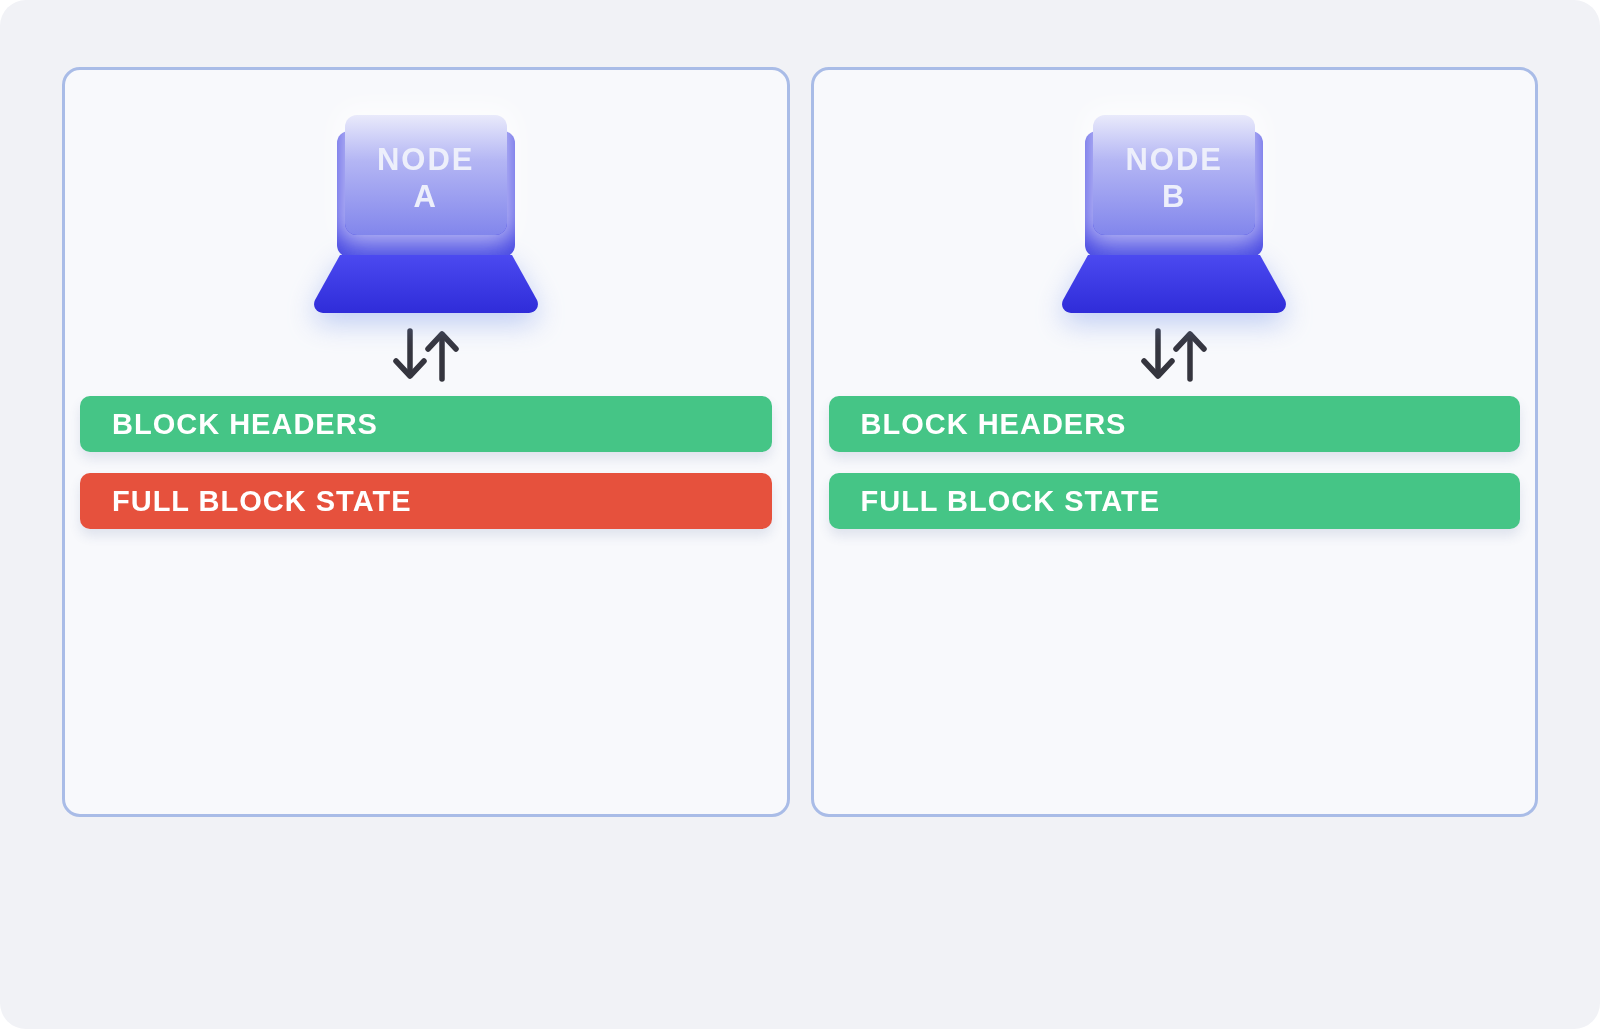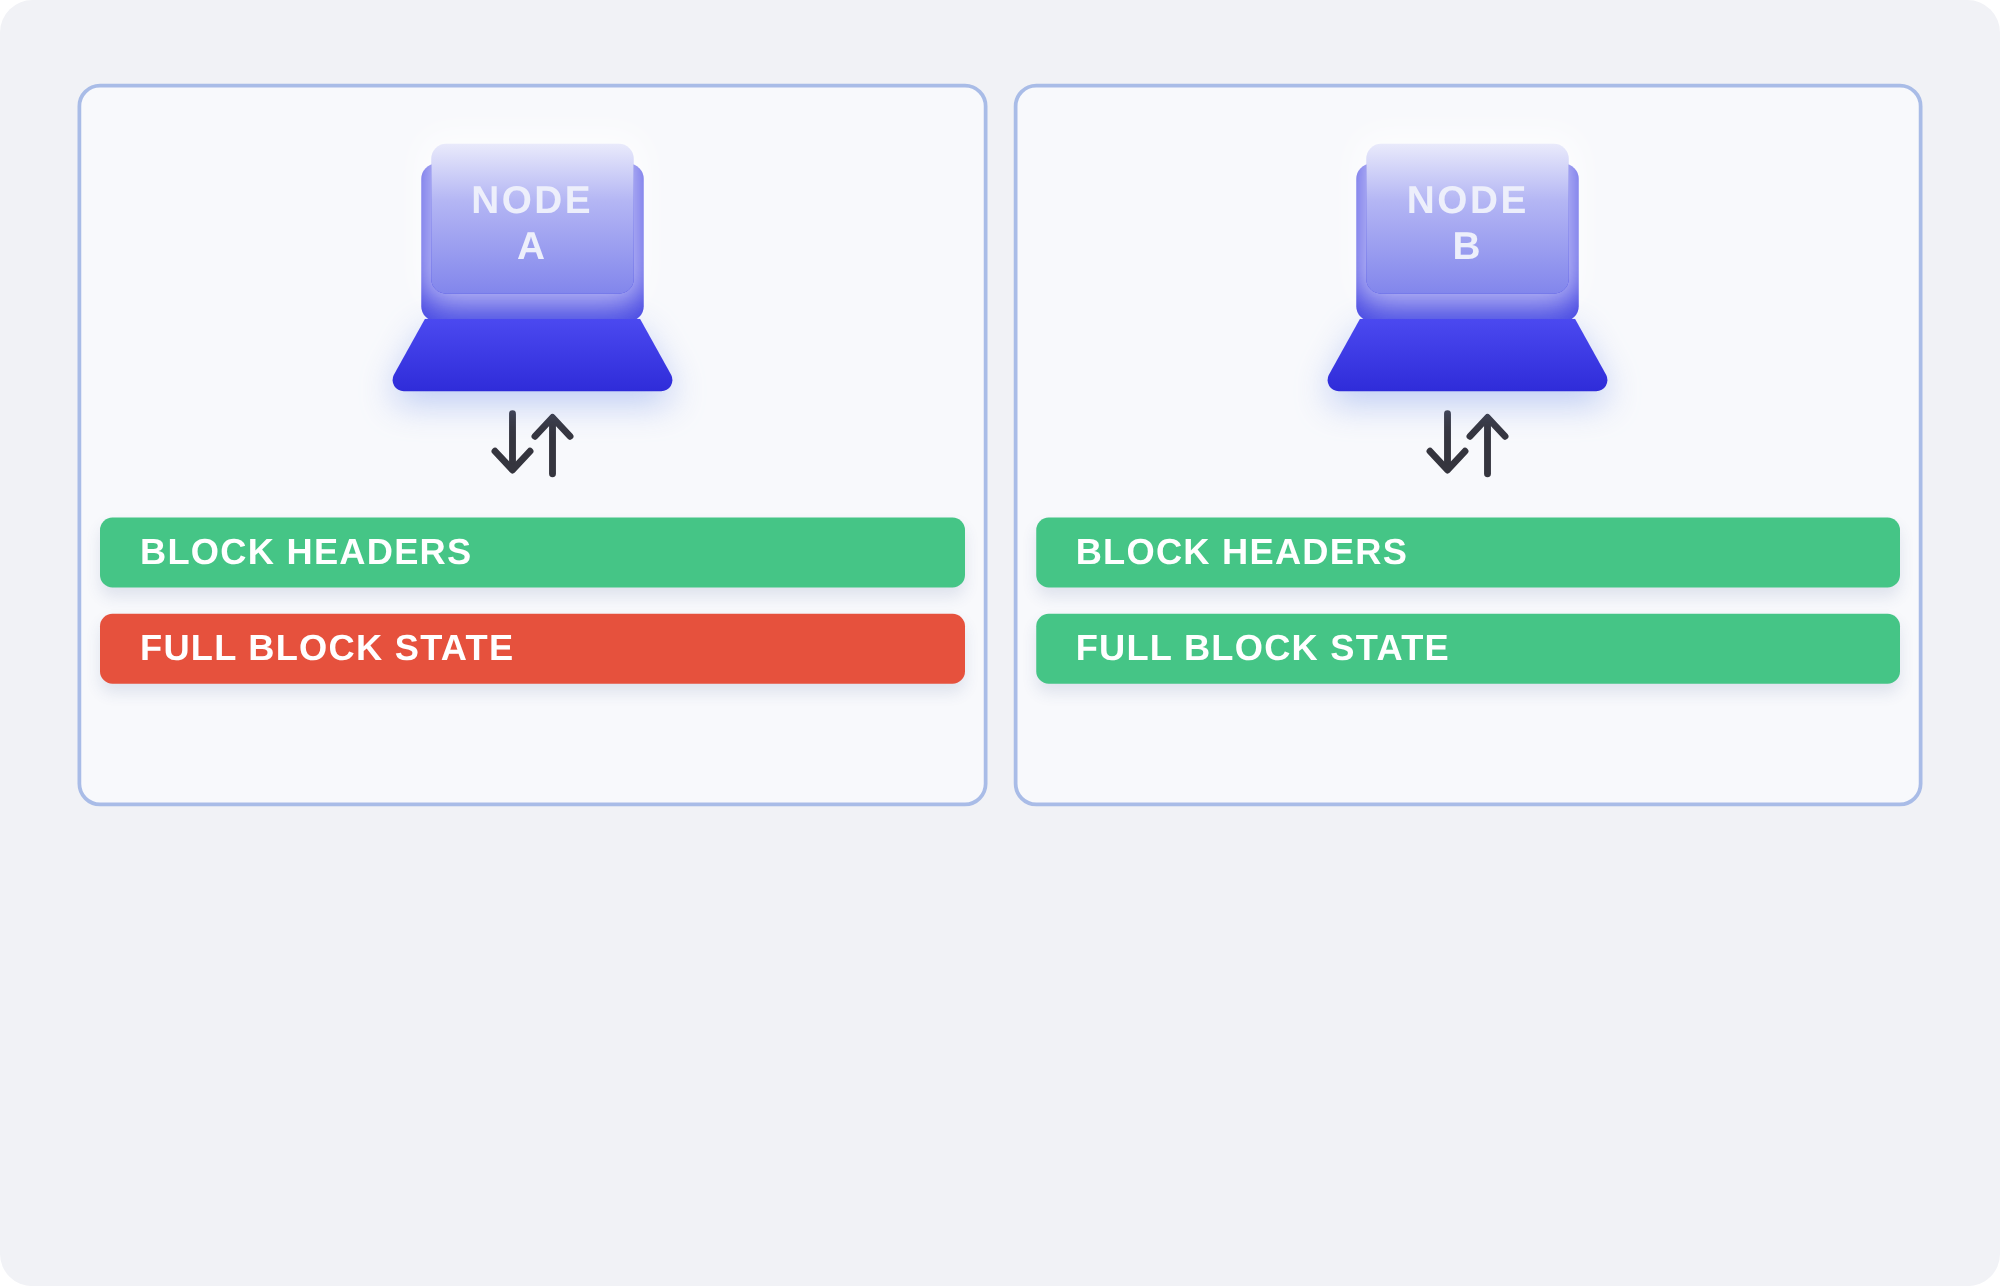--- a/index.html
+++ b/index.html
@@ -30,21 +30,21 @@
     margin:115px 58px 0 58px;height:109px;border-radius:28px;
     background:var(--banner-blue);
     display:flex;align-items:center;
     color:#F5F5FC;font-size:31px;font-weight:700;letter-spacing:3px;
   }
   .banner .side{flex:1 1 0;text-align:center;}
   .banner .vs{flex:0 0 auto;}
   
   .panels{display:flex;gap:21px;padding:0 62px;margin-top:67px;}
   .panel{
-    flex:1 1 0;height:578px;
+    flex:1 1 0;height:750px;
     background:var(--panel-background);
     border:3px solid var(--panel-border);
     border-radius:18px;
     display:flex;flex-direction:column;align-items:center;
     padding:45px 15px 0 15px;
   }
   
   .laptop{width:230px;height:198px;position:relative;flex:0 0 auto;}
   .screen-back{
     position:absolute;left:26px;top:16px;width:178px;height:126px;
@@ -68,21 +68,21 @@
   }
   
   .arrows{display:block;margin:14px auto 0 auto;flex:0 0 auto;}
   
   .bar{
     width:100%;height:56px;border-radius:10px;margin-top:21px;
     display:flex;align-items:center;padding-left:32px;
     box-shadow:0 7px 12px rgba(50,70,130,0.12);
     flex:0 0 auto;
   }
-  .bar.first{margin-top:31px;}
+  .bar.first{margin-top:13px;}
   .bar[data-status="green"]{background:var(--green);}
   .bar[data-status="red"]{background:var(--red);}
   .bar-label{
     color:var(--text-white);font-size:29px;font-weight:700;letter-spacing:1px;
   }
 </style>
 </head>
 <body>
 
 <svg width="0" height="0" style="position:absolute" aria-hidden="true">

